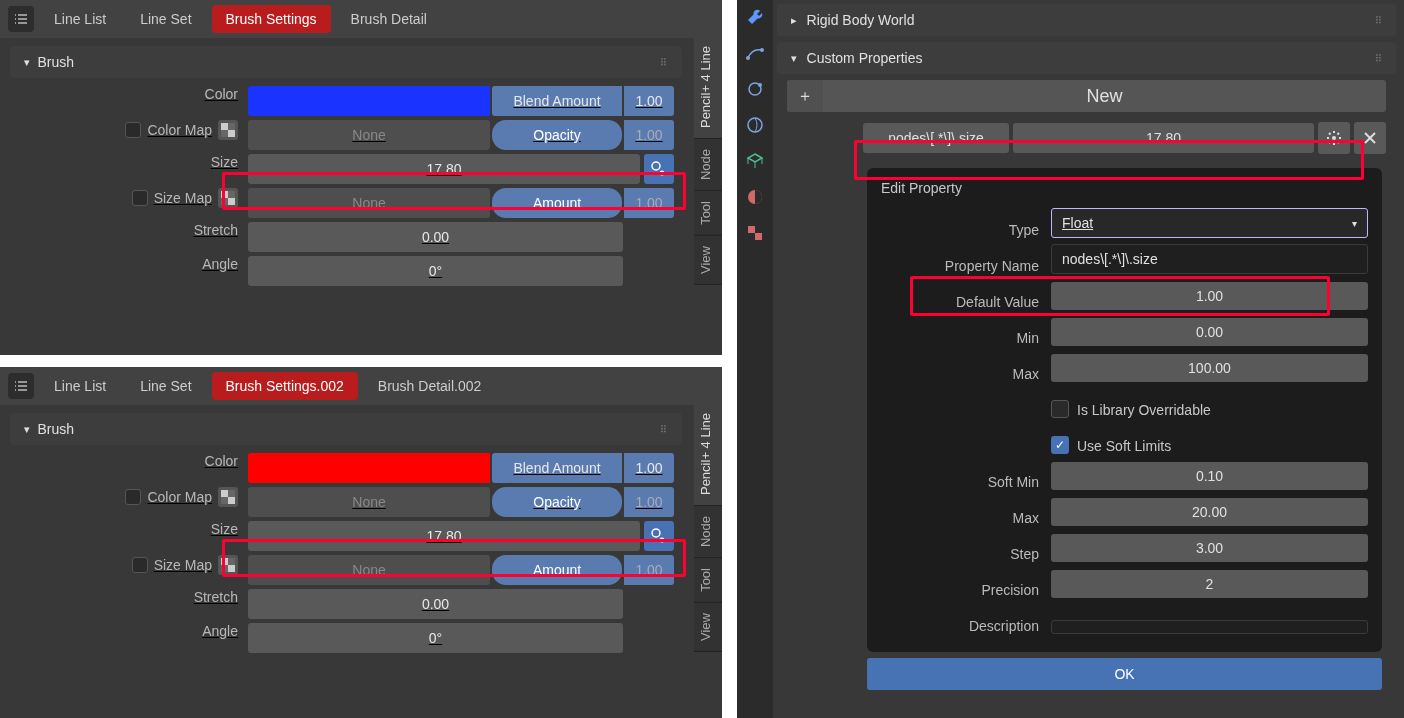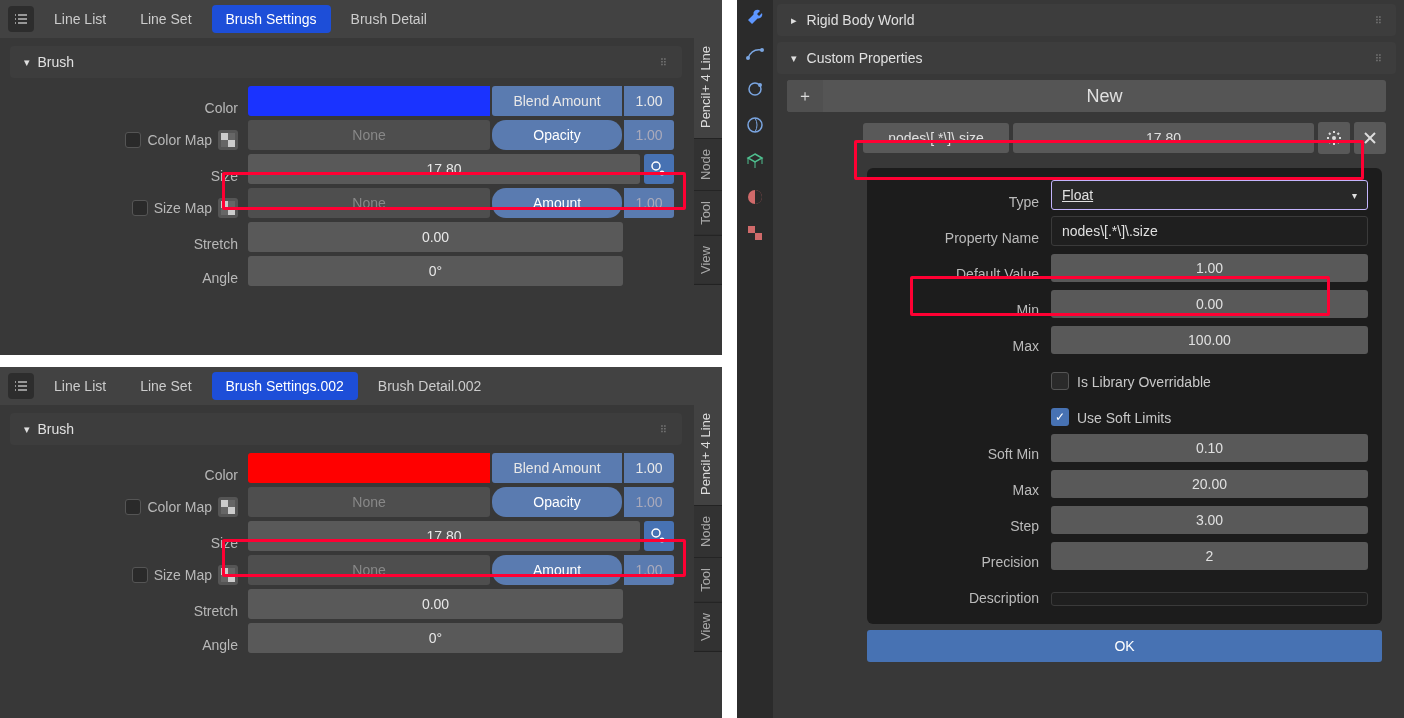--- a/index.html
+++ b/index.html
@@ -5,27 +5,27 @@
 * { box-sizing: border-box; margin: 0; padding: 0; font-family: -apple-system, BlinkMacSystemFont, "Segoe UI", sans-serif; }
 body { background: #fff; width: 1404px; height: 718px; position: relative; overflow: hidden; }
 .panel-left { position: absolute; width: 722px; background: #383838; }
 .panel-left.top { top: 0; left: 0; height: 355px; }
 .panel-left.bottom { top: 367px; left: 0; height: 351px; }
 .panel-right { position: absolute; top: 0; left: 737px; width: 667px; height: 718px; background: #383838; display: flex; }
 
 .tab-header { display: flex; align-items: center; padding: 4px 8px; gap: 6px; background: #424242; height: 38px; }
 .tab-header .icon-btn { width: 26px; height: 26px; background: #2d2d2d; border-radius: 4px; display: flex; align-items: center; justify-content: center; }
 .tab { padding: 6px 14px; color: #ccc; font-size: 14px; border-radius: 4px; cursor: pointer; }
-.tab.active { background: #1d4ed8; color: #fff; }
+.tab.active { background: #b91c1c; color: #fff; }
 
 .section-header { display: flex; align-items: center; padding: 8px 14px; color: #e0e0e0; font-size: 14px; background: #3d3d3d; margin: 8px 10px 6px 10px; border-radius: 4px; }
 .section-header .chevron { margin-right: 8px; font-size: 11px; }
 .section-header .drag-dots { margin-left: auto; color: #777; letter-spacing: 1px; font-size: 10px; }
 
-.prop-row { display: flex; align-items: flex-end; padding: 2px 18px 2px 0; height: 34px; }
+.prop-row { display: flex; align-items: flex-start; padding: 2px 18px 2px 0; height: 34px; text-decoration: underline; }
 .prop-row .label-col { width: 248px; display: flex; align-items: center; justify-content: flex-end; padding-right: 10px; gap: 6px; }
 .prop-row .label { color: #b8b8b8; font-size: 14px; }
 .prop-row .checkbox { width: 16px; height: 16px; background: #2a2a2a; border: 1px solid #555; border-radius: 3px; }
 .prop-row .checker-icon { width: 20px; height: 20px; background: #555; border-radius: 3px; display:flex; align-items:center; justify-content:center; }
 
 .value-area { flex: 1; display: flex; gap: 2px; }
 .value-pill { flex: 1; background: #595959; color: #e8e8e8; text-align: center; padding: 7px 0; font-size: 14px; border-radius: 3px; }
 .value-pill.disabled { background: #4e4e4e; color: #888; }
 .blend-label { background: #5a7bb0; color: #e8e8e8; text-align: center; padding: 7px 10px; font-size: 14px; border-radius: 3px 0 0 3px; min-width: 130px; }
 .blend-val { background: #5a7bb0; color: #e8e8e8; text-align: center; padding: 7px 10px; font-size: 14px; border-radius: 0 3px 3px 0; width: 50px; }
@@ -407,20 +407,21 @@
       </div>
       <div class="close">
         <svg width="14" height="14" viewBox="0 0 14 14">
             <line x1="2" y1="2" x2="12" y2="12" stroke="#ddd" stroke-width="2"></line>
             <line x1="12" y1="2" x2="2" y2="12" stroke="#ddd" stroke-width="2"></line>
           </svg>
       </div>
     </div>
 
     <div class="edit-panel">
+      <div class="title">Edit Property</div>
 
       <div class="ep-row">
         <div class="lbl">Type</div>
         <div class="select">
           <span style="text-decoration:underline">Float</span>
           <span class="caret">▾</span>
         </div>
       </div>
 
       <div class="ep-row">

